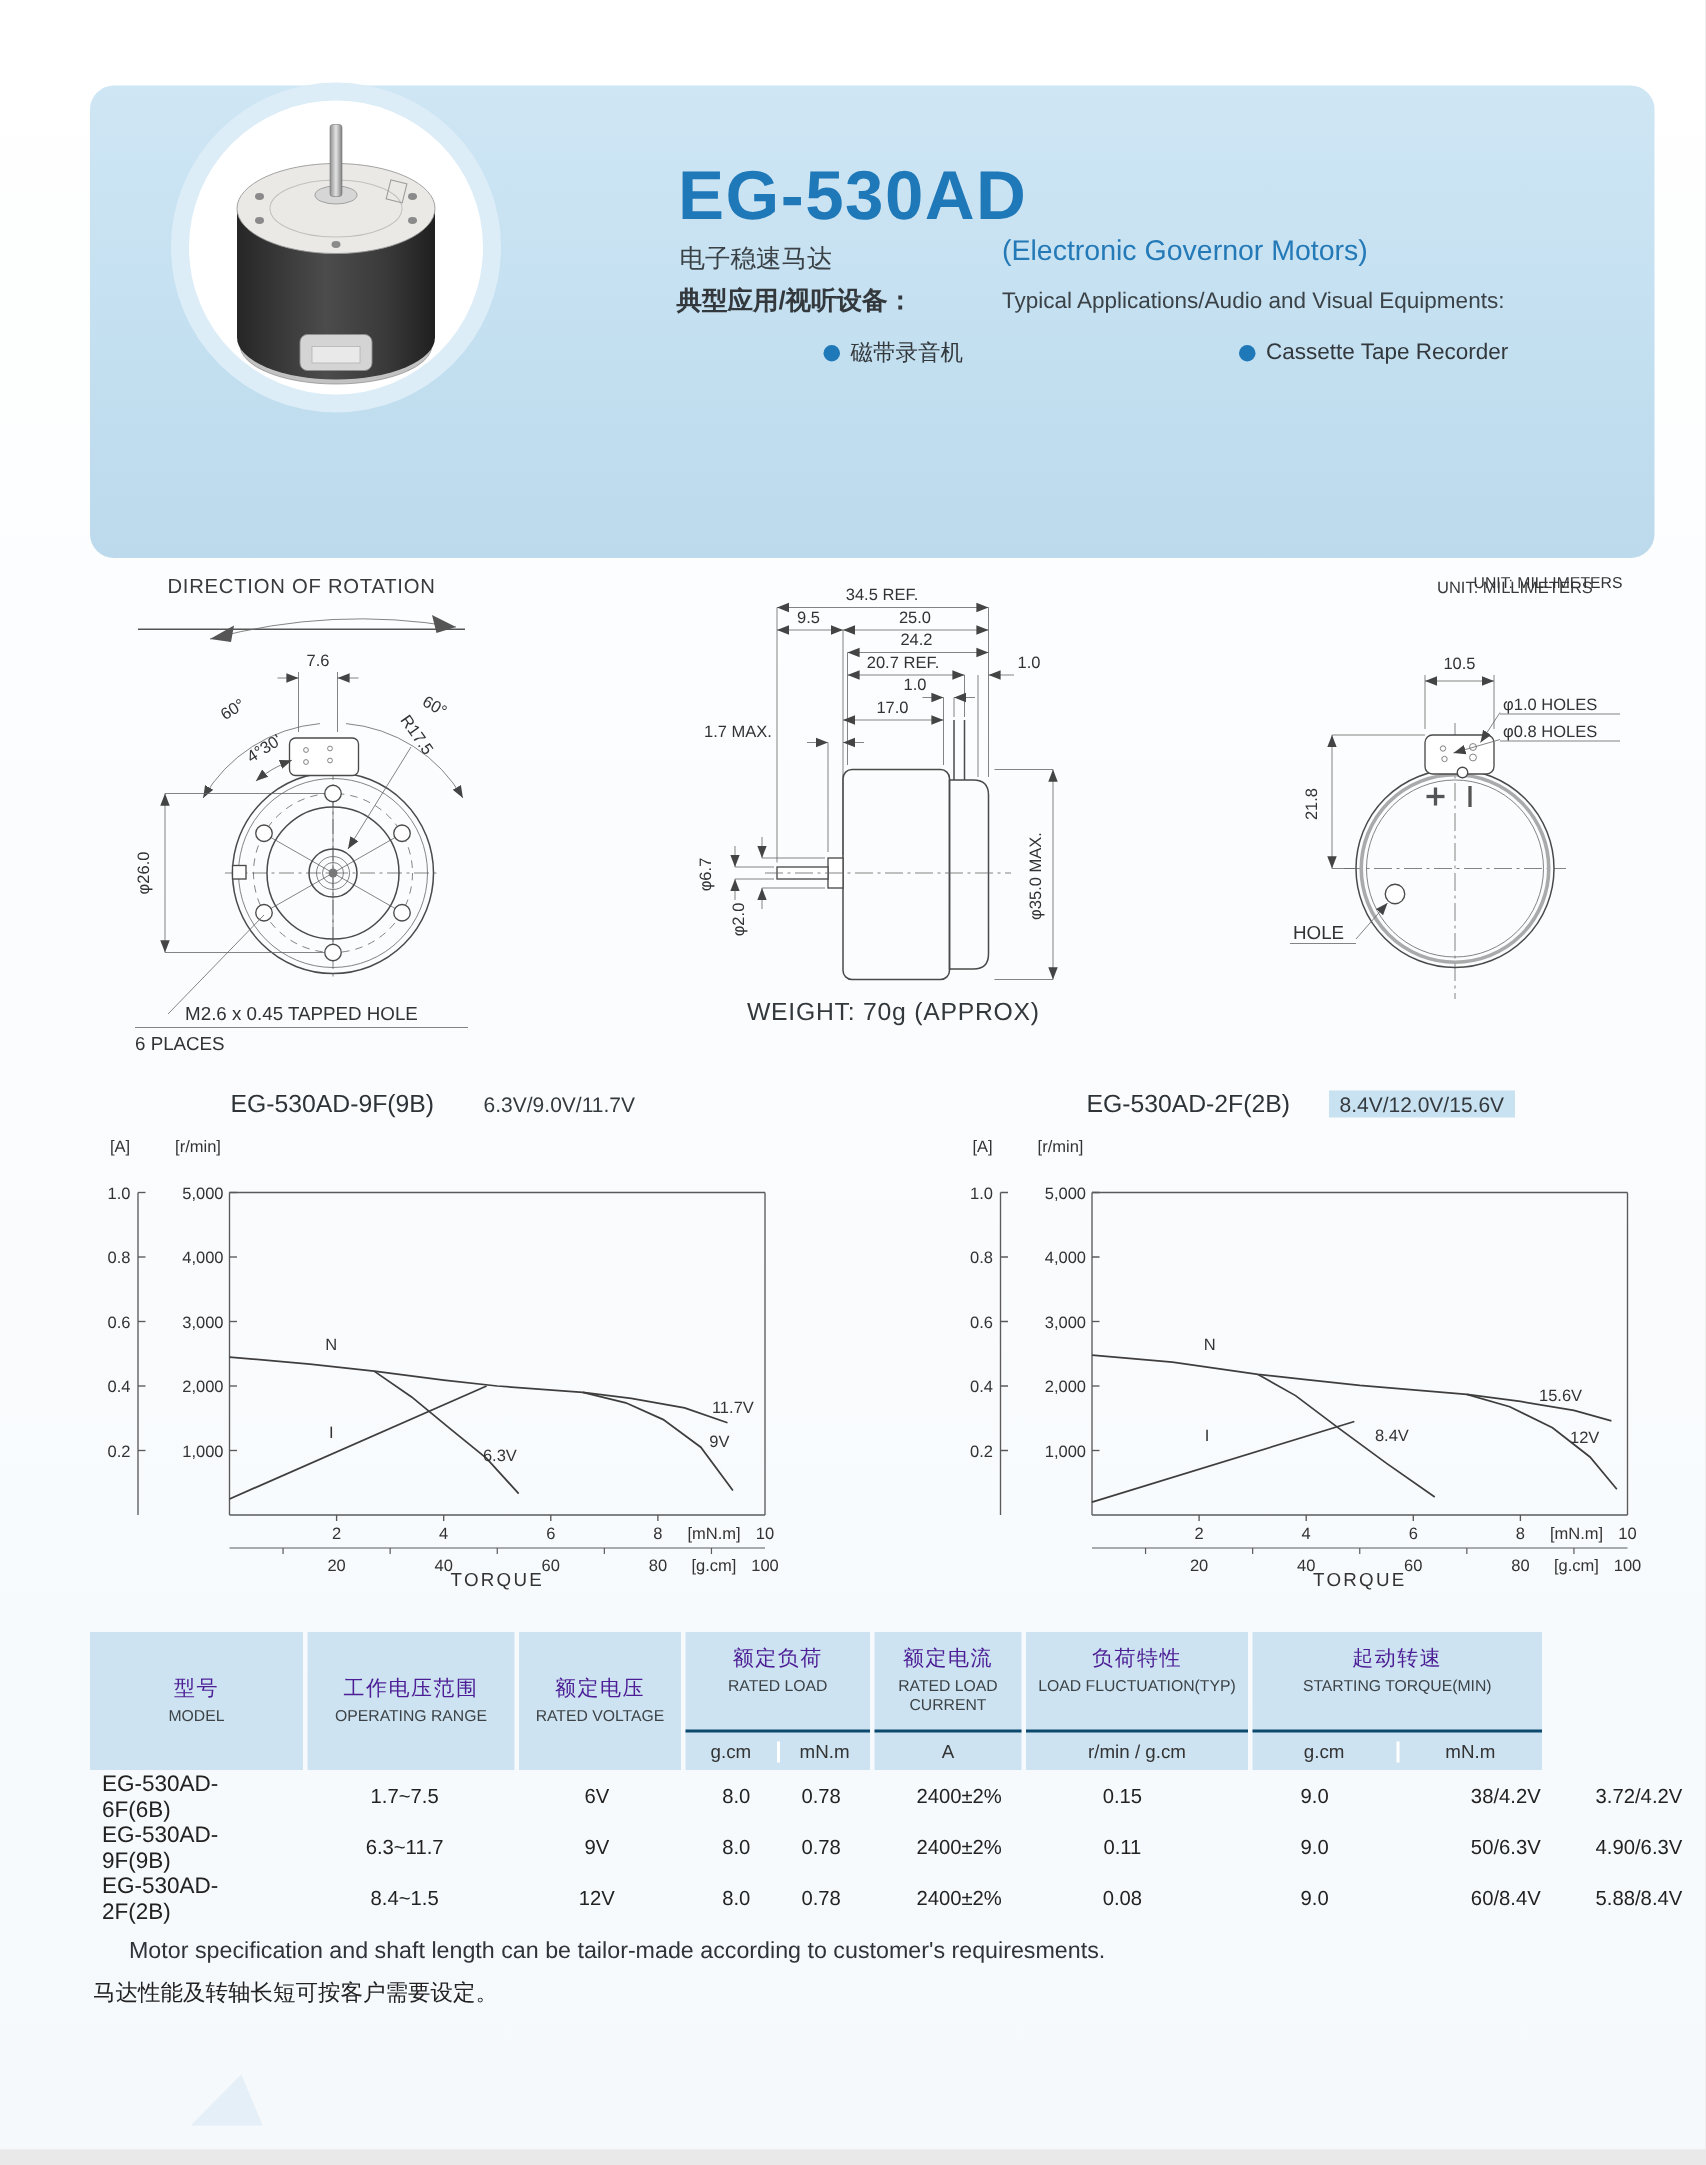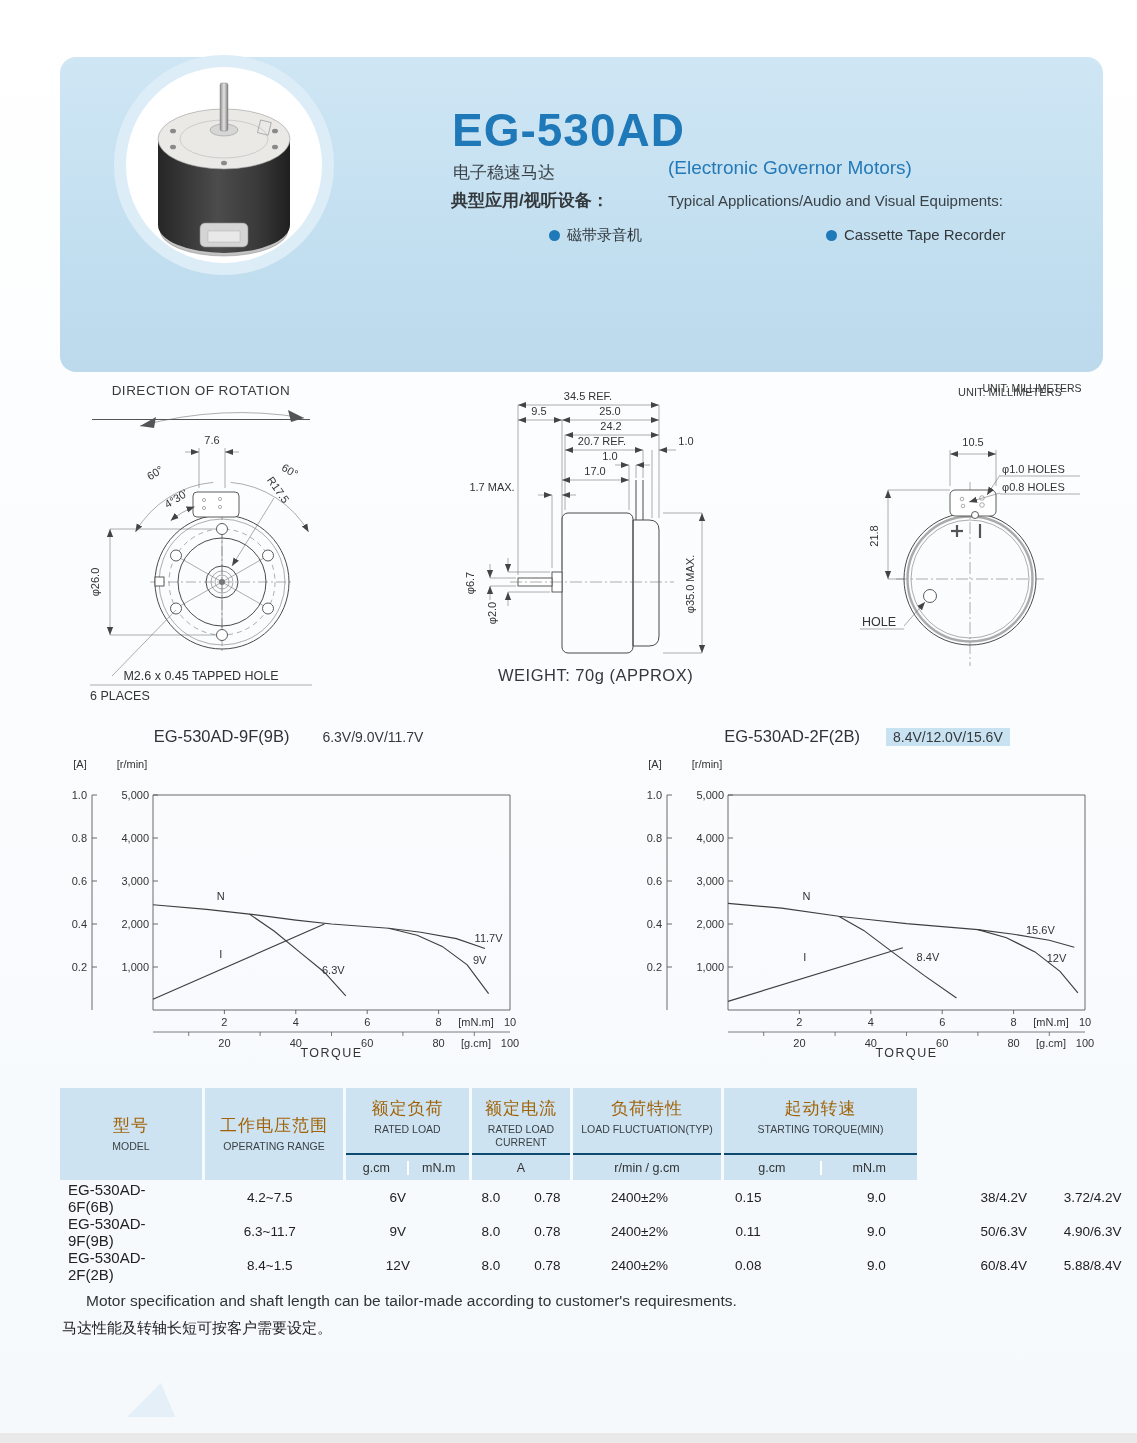--- a/index.html
+++ b/index.html
@@ -33,21 +33,21 @@
   
   .chart-title{top:727px;width:480px;display:flex;justify-content:center;align-items:baseline;gap:26px;}
   .chart-title .mlabel{font-size:16.5px;color:#2e3338;}
   .chart-title .vlabel{font-size:14px;color:#34393d;padding:1px 7px;}
   .cb1 .vlabel{background:#c9e2f1;}
   .ct{font-size:11px;} .tq{font-size:12.5px;letter-spacing:1.5px;}
   
   .spec-table{left:60px;top:1088px;width:1077px;}
   .thead{display:flex;gap:3px;height:92px;}
   .th{background:#cde3f1;display:flex;flex-direction:column;align-items:center;justify-content:center;box-sizing:border-box;}
-  .th .zh{font-size:17px;color:#a16207;letter-spacing:1px;}
+  .th .zh{font-size:14px;color:#4c1d95;letter-spacing:1px;}
   .th .en{font-size:10.5px;color:#3c4246;margin-top:3px;text-align:center;line-height:1.25;}
   .th.has-units{justify-content:flex-start;padding-top:9px;}
   .units{margin-top:auto;width:100%;border-top:2px solid #0c4a6e;height:27px;display:flex;align-items:center;box-sizing:border-box;}
   .units span{flex:1;text-align:center;font-size:12.5px;color:#333;}
   .units.two span+span{border-left:2px solid #fff;}
   .w0{width:142px;} .w1{width:138px;} .w2{width:108px;} .w3{width:123px;justify-content:flex-end;}
   .w4{width:106px;} .w5{width:98px;} .w6{width:148px;} .w7{width:193px;}
   .trow{display:flex;gap:15px;height:33px;align-items:center;margin-top:1px;}
   .trow:first-of-type{margin-top:7px;}
   .td{box-sizing:border-box;text-align:center;font-size:13.5px;color:#222;}
@@ -418,20 +418,24 @@
   <div class="abs spec-table">
     <div class="thead">
       <div class="th w0">
         <div class="zh">型号</div>
         <div class="en">MODEL</div>
       </div>
       <div class="th w1">
         <div class="zh">工作电压范围</div>
         <div class="en">OPERATING RANGE</div>
       </div>
+      <div class="th w2">
+        <div class="zh">额定电压</div>
+        <div class="en">RATED VOLTAGE</div>
+      </div>
       <div class="th w3 has-units">
         <div class="zh">额定负荷</div>
         <div class="en">RATED LOAD</div>
         <div class="units two">
             <span>g.cm</span>
             <span>mN.m</span>
           </div>
       </div>
       <div class="th w5 has-units">
         <div class="zh">额定电流</div>
@@ -451,21 +455,21 @@
         <div class="zh">起动转速</div>
         <div class="en">STARTING TORQUE(MIN)</div>
         <div class="units two">
             <span>g.cm</span>
             <span>mN.m</span>
           </div>
       </div>
     </div>
     <div class="trow">
       <div class="td model w0">EG-530AD-6F(6B)</div>
-      <div class="td w1">4.2~7.5</div>
+      <div class="td w1">1.7~7.5</div>
       <div class="td w2">6V</div>
       <div class="split w3">
           <div class="td">8.0</div>
           <div class="td">0.78</div>
         </div>
       <div class="td w4">2400±2%</div>
       <div class="td w5">0.15</div>
       <div class="td w6">9.0</div>
       <div class="split w7">
           <div class="td">38/4.2V</div>

